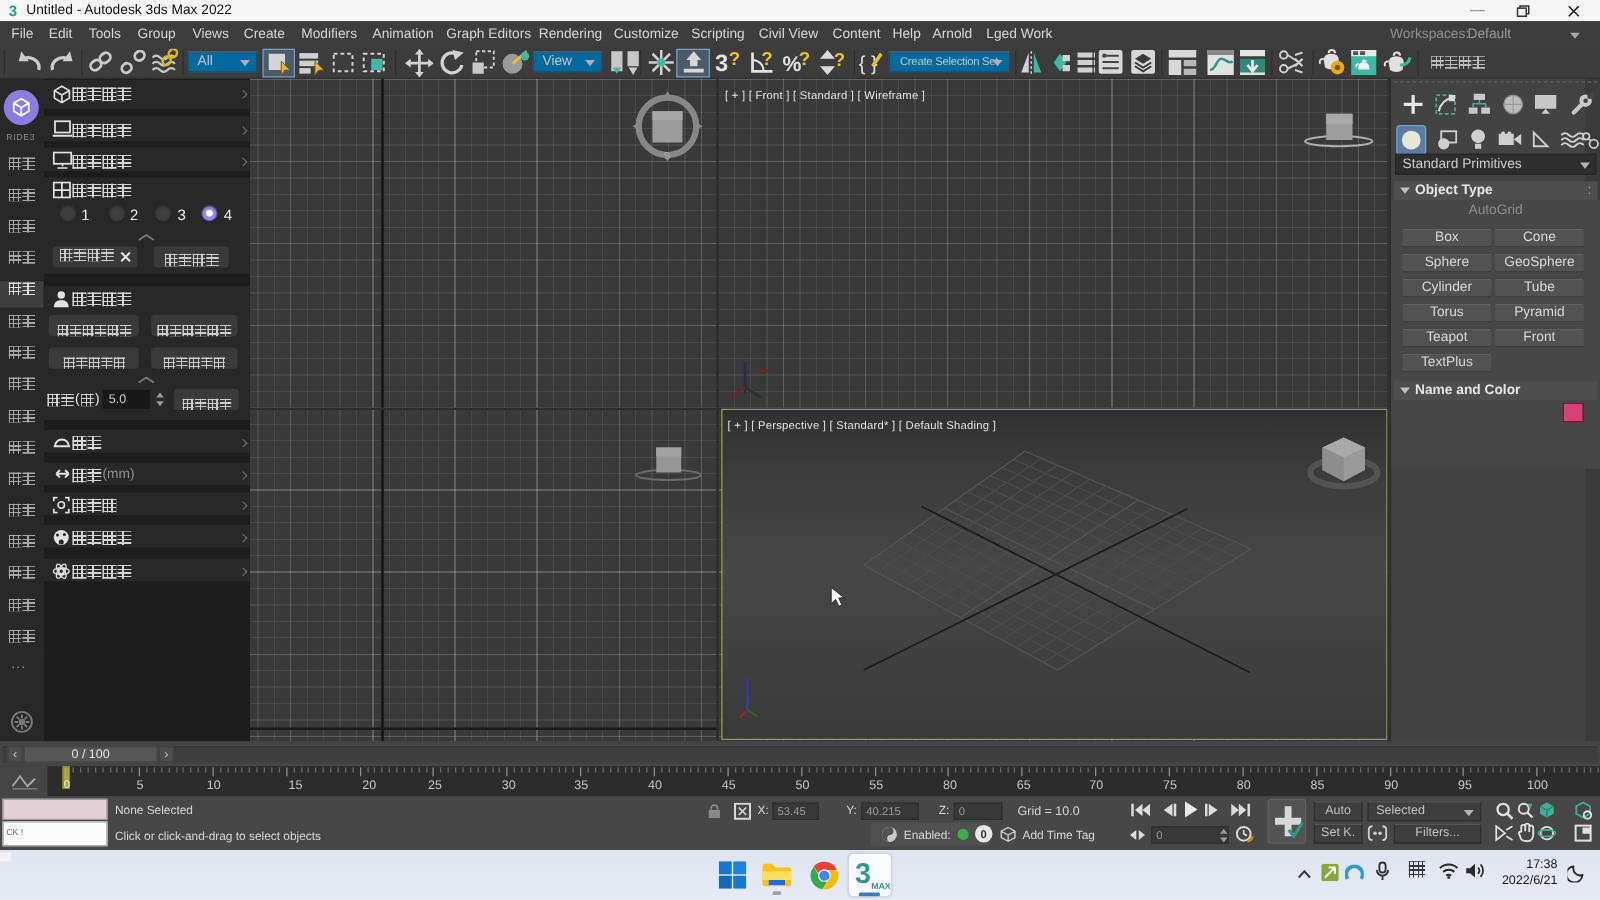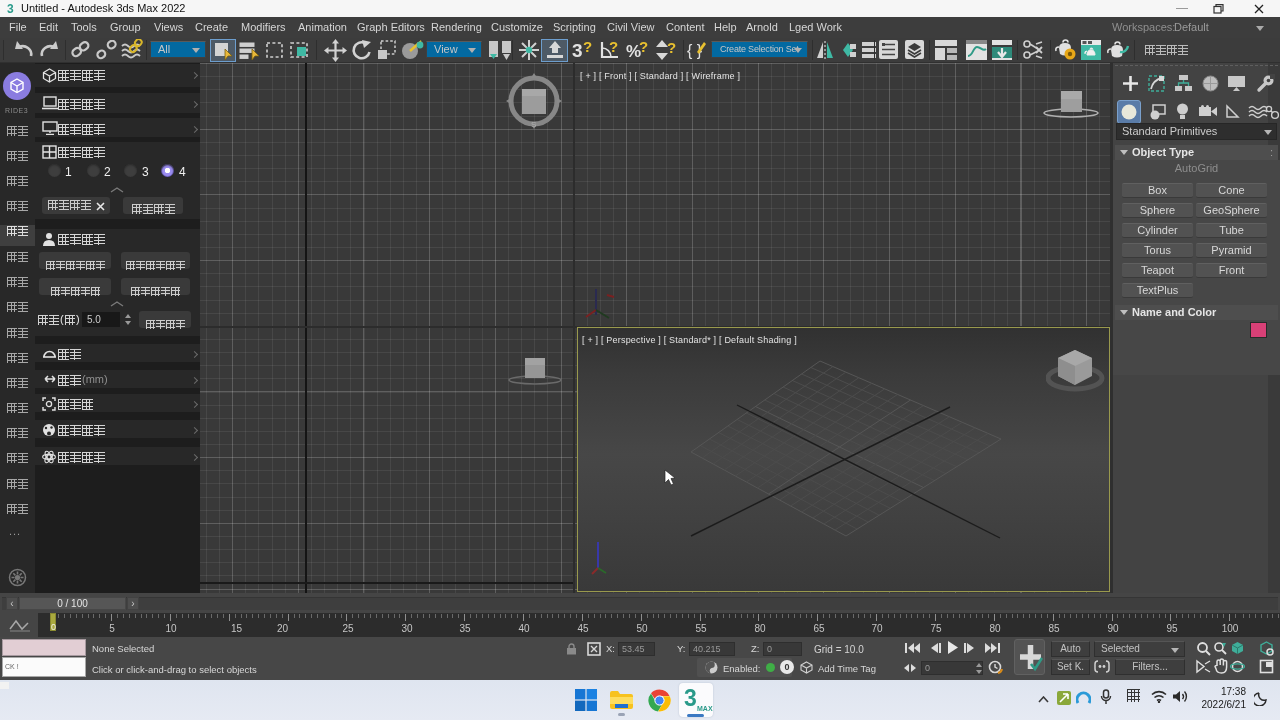--- a/index.html
+++ b/index.html
@@ -828,21 +828,21 @@
         <div class="abs" style="left:1161.8px;top:1px;width:1px;height:4px;background:#6a6a6a"></div>
         <div class="abs" style="left:1167.7px;top:1px;width:1px;height:4px;background:#6a6a6a"></div>
         <div class="abs" style="left:1173.5px;top:1px;width:1px;height:4px;background:#6a6a6a"></div>
         <div class="abs" style="left:1179.4px;top:1px;width:1px;height:4px;background:#6a6a6a"></div>
         <div class="abs" style="left:1185.3px;top:1px;width:1px;height:4px;background:#6a6a6a"></div>
         <div class="abs" style="left:1191.2px;top:1px;width:1px;height:7px;background:#8f8f8f"></div>
         <div class="abs" style="left:1197.1px;top:1px;width:1px;height:4px;background:#6a6a6a"></div>
         <div class="abs" style="left:62px;top:10px;width:24px;text-align:center;font-size:10px;color:#c6c6c6">5</div>
         <div class="abs" style="left:121px;top:10px;width:24px;text-align:center;font-size:10px;color:#c6c6c6">10</div>
         <div class="abs" style="left:180px;top:10px;width:24px;text-align:right;font-size:10px;color:#c6c6c6">15</div>
-        <div class="abs" style="left:239px;top:10px;width:24px;text-align:left;font-size:10px;color:#c6c6c6">20</div>
+        <div class="abs" style="left:239px;top:10px;width:24px;text-align:right;font-size:10px;color:#c6c6c6">20</div>
         <div class="abs" style="left:298px;top:10px;width:24px;text-align:center;font-size:10px;color:#c6c6c6">25</div>
         <div class="abs" style="left:357px;top:10px;width:24px;text-align:center;font-size:10px;color:#c6c6c6">30</div>
         <div class="abs" style="left:415px;top:10px;width:24px;text-align:center;font-size:10px;color:#c6c6c6">35</div>
         <div class="abs" style="left:474px;top:10px;width:24px;text-align:center;font-size:10px;color:#c6c6c6">40</div>
         <div class="abs" style="left:533px;top:10px;width:24px;text-align:center;font-size:10px;color:#c6c6c6">45</div>
         <div class="abs" style="left:592px;top:10px;width:24px;text-align:center;font-size:10px;color:#c6c6c6">50</div>
         <div class="abs" style="left:651px;top:10px;width:24px;text-align:center;font-size:10px;color:#c6c6c6">55</div>
         <div class="abs" style="left:710px;top:10px;width:24px;text-align:center;font-size:10px;color:#c6c6c6">80</div>
         <div class="abs" style="left:769px;top:10px;width:24px;text-align:center;font-size:10px;color:#c6c6c6">65</div>
         <div class="abs" style="left:827px;top:10px;width:24px;text-align:center;font-size:10px;color:#c6c6c6">70</div>

